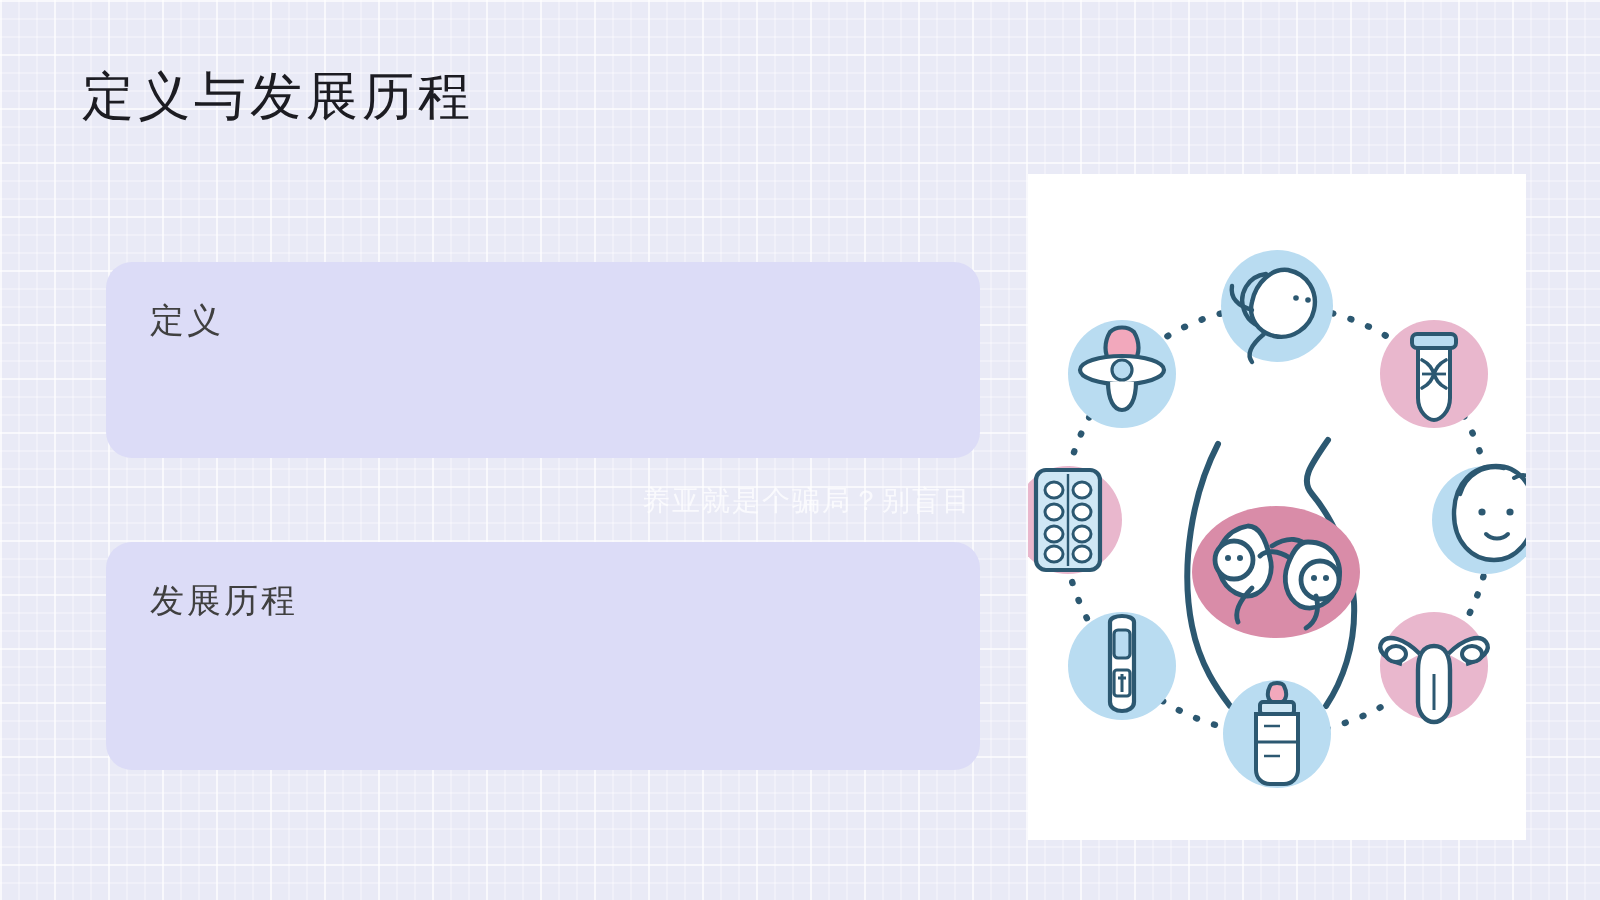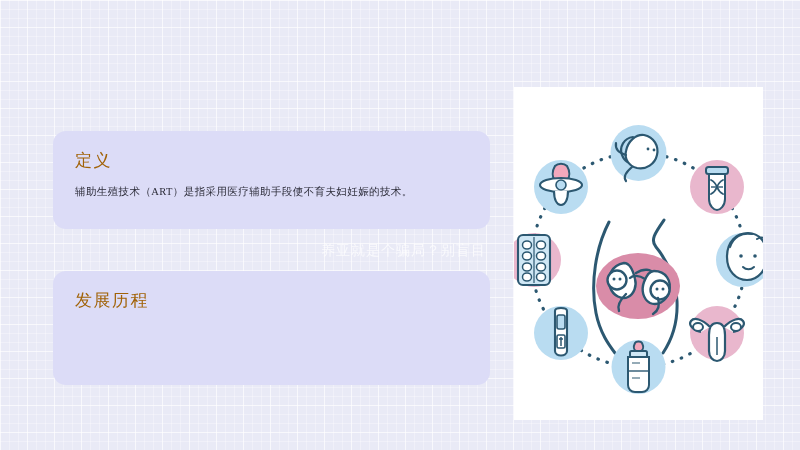--- a/index.html
+++ b/index.html
@@ -50,21 +50,21 @@
     padding: 18px 22px 20px 22px;
   }
   #card-definition { top: 131px; height: 98px; }
   #card-history    { top: 271px; height: 114px; }
 
   .card-heading {
     font-family: "Liberation Serif", serif;
     font-size: 17px;
     line-height: 24px;
     letter-spacing: 1.5px;
-    color: #a16207;
+    color: #404040;
     margin: 0 0 9px 0;
     white-space: nowrap;
   }
   .card-body {
     font-family: "Liberation Serif", serif;
     font-size: 10.5px;
     line-height: 20px;
     letter-spacing: 0.4px;
     color: #2d2d3a;
     margin: 0;
@@ -102,24 +102,24 @@
     top: 0;
     width: 249px;
     height: 333px;
   }
 </style>
 </head>
 <body>
 
 <div id="slide">
 
+  <div id="page-title">定义与发展历程</div>
 
   <div class="card" id="card-definition">
     <div class="card-heading">定义</div>
-    <div class="card-body">辅助生殖技术（ART）是指采用医疗辅助手段使不育夫妇妊娠的技术。</div>
   </div>
 
   <div class="card" id="card-history">
     <div class="card-heading">发展历程</div>
   </div>
 
   <div id="watermark">养亚就是个骗局？别盲目</div>
 
   <div id="illustration-panel">
     <svg id="illustration-svg" viewBox="0 0 249 333">

